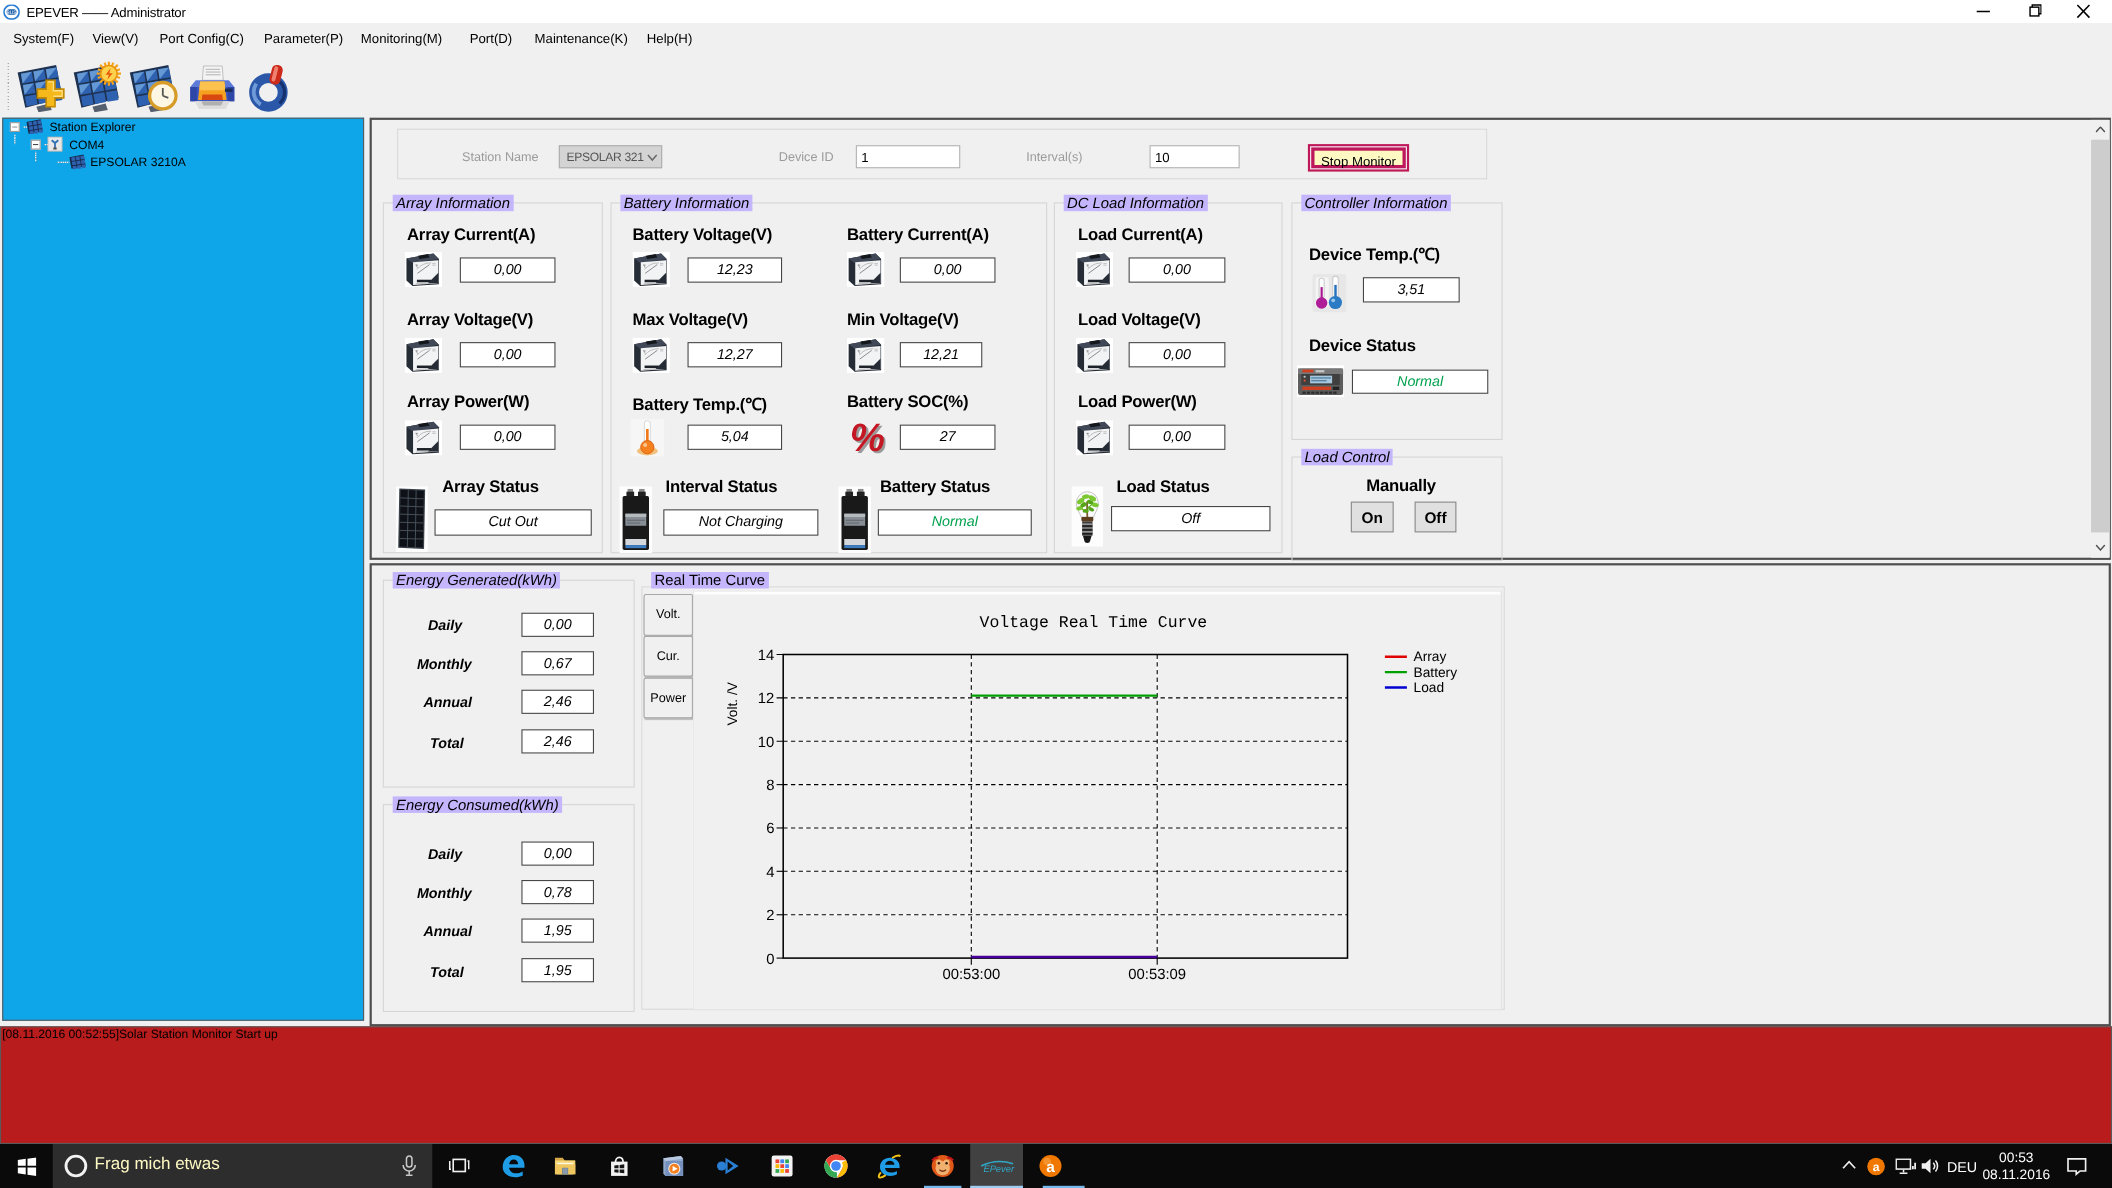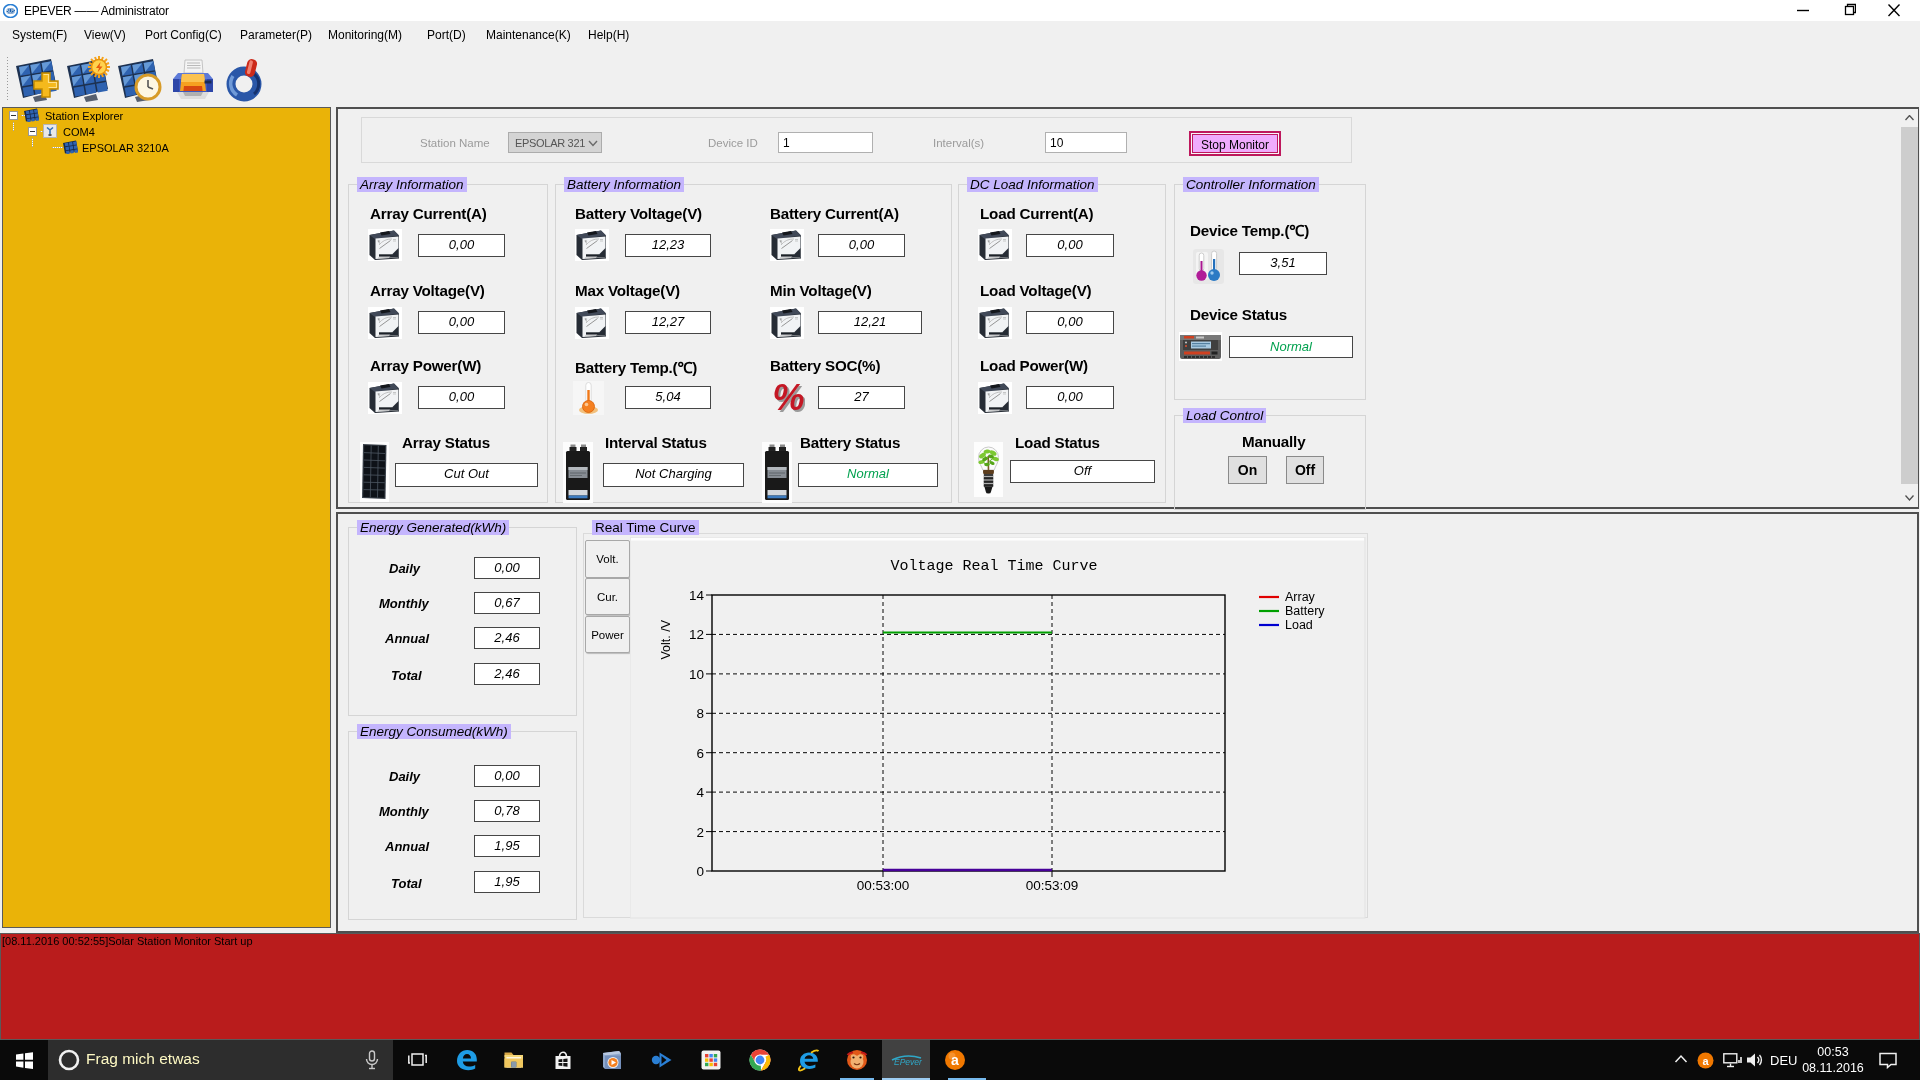--- a/index.html
+++ b/index.html
@@ -6,21 +6,21 @@
   html,body { width:1920px; height:1080px; overflow:hidden; }
   body { font-family:"Liberation Sans", sans-serif; background:#f0f0f0; position:relative; }
   .abs { position:absolute; }
   
   #titlebar { position:absolute; left:0; top:0; width:1920px; height:21px; background:#ffffff; }
   #titlebar .title { position:absolute; left:24px; top:4px; font-size:12px; color:#000; letter-spacing:-0.2px; }
   
   #menubar { position:absolute; left:0; top:21px; width:1920px; height:29px; background:#f0f0f0; font-size:12px; color:#000; }
   #menubar span { position:absolute; top:7px; }
   
-  #treepanel { position:absolute; left:2px; top:107px; width:329px; height:821px; background:#eab308; border:1px solid #5a5a5a; }
+  #treepanel { position:absolute; left:2px; top:107px; width:329px; height:821px; background:#0ea5e9; border:1px solid #5a5a5a; }
   #upperpanel { position:absolute; left:336px; top:107px; width:1583px; height:402px; background:#f0f0f0; border:2px solid #4f4f4f; }
   #lowerpanel { position:absolute; left:336px; top:512px; width:1583px; height:421px; background:#f0f0f0; border:2px solid #4f4f4f; }
   #logarea { position:absolute; left:0; top:933px; width:1920px; height:107px; background:#b91c1c; border:1px solid #5a5a5a; }
   #logarea .txt { position:absolute; left:1px; top:1px; font-size:11px; color:#000; }
   
   .group { position:absolute; border:1px solid #d5d5d5; }
   .gtitle { position:absolute; top:-8px; left:8px; background:#c4b5fd; padding:0 3px; font-size:13.5px; font-style:italic; white-space:nowrap; }
   .gtitle.noit { font-style:normal; }
   .blabel { position:absolute; font-size:15.2px; font-weight:bold; color:#000; white-space:nowrap; letter-spacing:-0.2px; }
   .vbox { position:absolute; background:#fff; border:1px solid #464646; font-size:13px; font-style:italic; text-align:center; color:#000; }
@@ -181,21 +181,21 @@
       </svg>
   </div>
   <span class="graytxt" style="left:708px;top:137px">Device ID</span>
   <div class="abs" style="left:778px;top:132px;width:95px;height:21px;background:#fff;border:1px solid #b0b0b0">
     <span class="abs" style="left:4px;top:3px;font-size:12px;color:#000;margin:0">1</span>
   </div>
   <span class="graytxt" style="left:933px;top:137px">Interval(s)</span>
   <div class="abs" style="left:1045px;top:132px;width:82px;height:21px;background:#fff;border:1px solid #b0b0b0">
     <span class="abs" style="left:4px;top:3px;font-size:12px;color:#000;margin:0">10</span>
   </div>
-  <div class="abs" style="left:1189px;top:131px;width:92px;height:25px;background:#f0abfc;border:4px solid #be185d;outline:1px solid #f8f8f8;outline-offset:-3px;text-align:center;font-size:12px;line-height:21px">Stop Monitor</div>
+  <div class="abs" style="left:1189px;top:131px;width:92px;height:25px;background:#fef9c3;border:6px solid #be185d;outline:1px solid #f8f8f8;outline-offset:-3px;text-align:center;font-size:12px;line-height:21px">Stop Monitor</div>
 
   <div class="group" style="left:348px;top:184px;width:200px;height:319px">
       <span class="gtitle">Array Information</span>
     </div>
   <span class="blabel" style="left:370px;top:205px">Array Current(A)</span>
   <svg class="abs" style="left:368px;top:229px" width="34" height="32">
       <use href="#meter"></use>
     </svg>
   <div class="vbox" style="left:418px;top:234px;width:87px;height:23px"><span>0,00</span></div>
   <span class="blabel" style="left:370px;top:282px">Array Voltage(V)</span>
@@ -229,21 +229,21 @@
   <div class="vbox" style="left:818px;top:234px;width:87px;height:23px"><span>0,00</span></div>
   <span class="blabel" style="left:575px;top:282px">Max Voltage(V)</span>
   <svg class="abs" style="left:575px;top:307px" width="34" height="32">
       <use href="#meter"></use>
     </svg>
   <div class="vbox" style="left:625px;top:311px;width:86px;height:23px"><span>12,27</span></div>
   <span class="blabel" style="left:770px;top:282px">Min Voltage(V)</span>
   <svg class="abs" style="left:770px;top:307px" width="34" height="32">
       <use href="#meter"></use>
     </svg>
-  <div class="vbox" style="left:818px;top:311px;width:104px;height:23px"><span>12,21</span></div>
+  <div class="vbox" style="left:818px;top:311px;width:75px;height:23px"><span>12,21</span></div>
   <span class="blabel" style="left:575px;top:357px">Battery Temp.(℃)</span>
   <svg class="abs" style="left:573px;top:381px" width="31" height="34">
       <use href="#thermo1"></use>
     </svg>
   <div class="vbox" style="left:625px;top:386px;width:86px;height:23px"><span>5,04</span></div>
   <span class="blabel" style="left:770px;top:357px">Battery SOC(%)</span>
   <svg class="abs" style="left:772px;top:381px" width="33" height="34">
       <use href="#pct"></use>
     </svg>
   <div class="vbox" style="left:818px;top:386px;width:87px;height:23px"><span>27</span></div>

